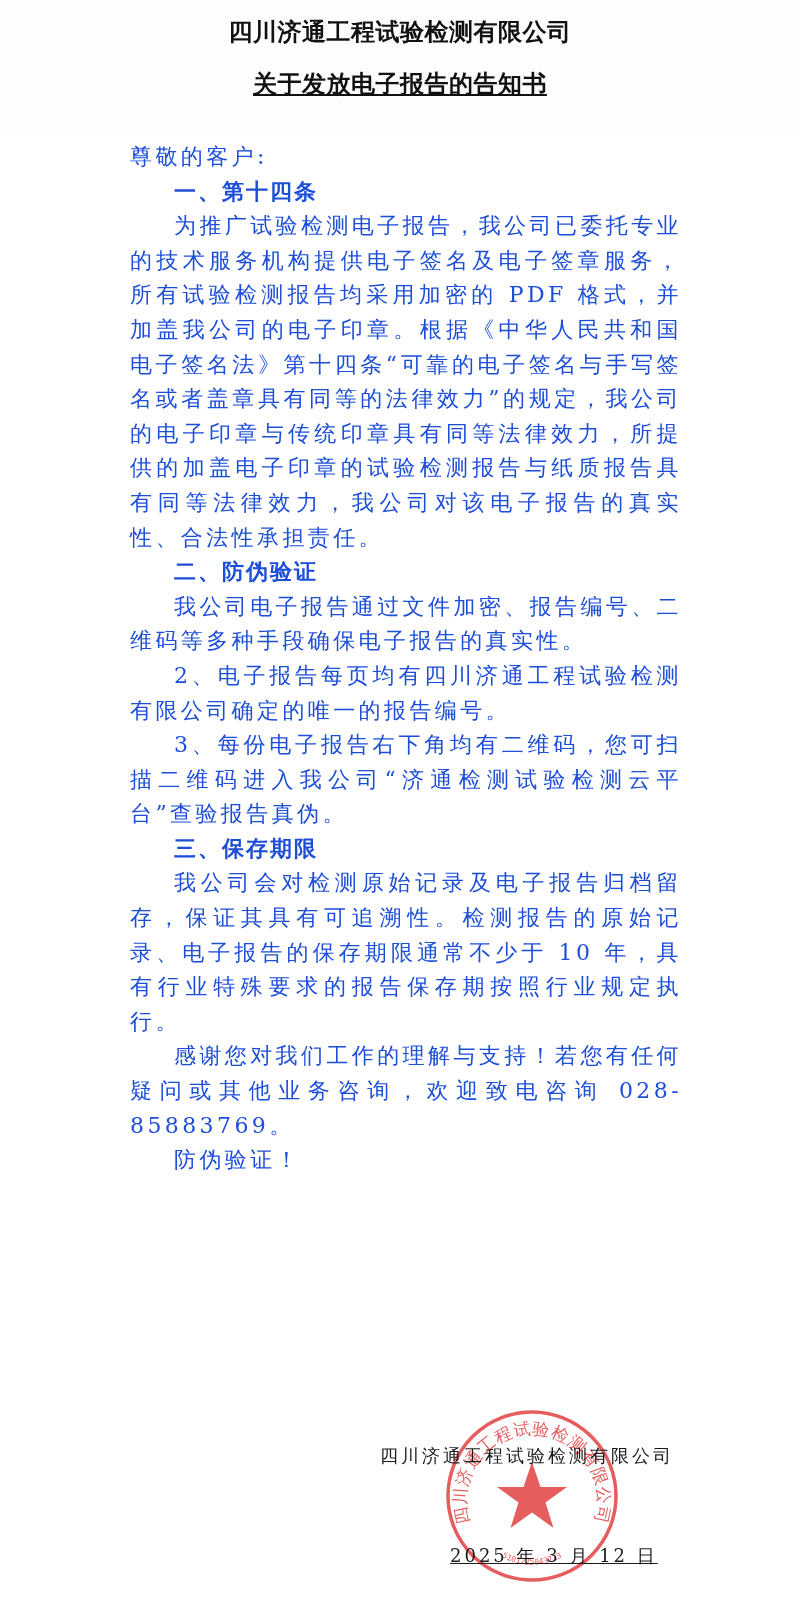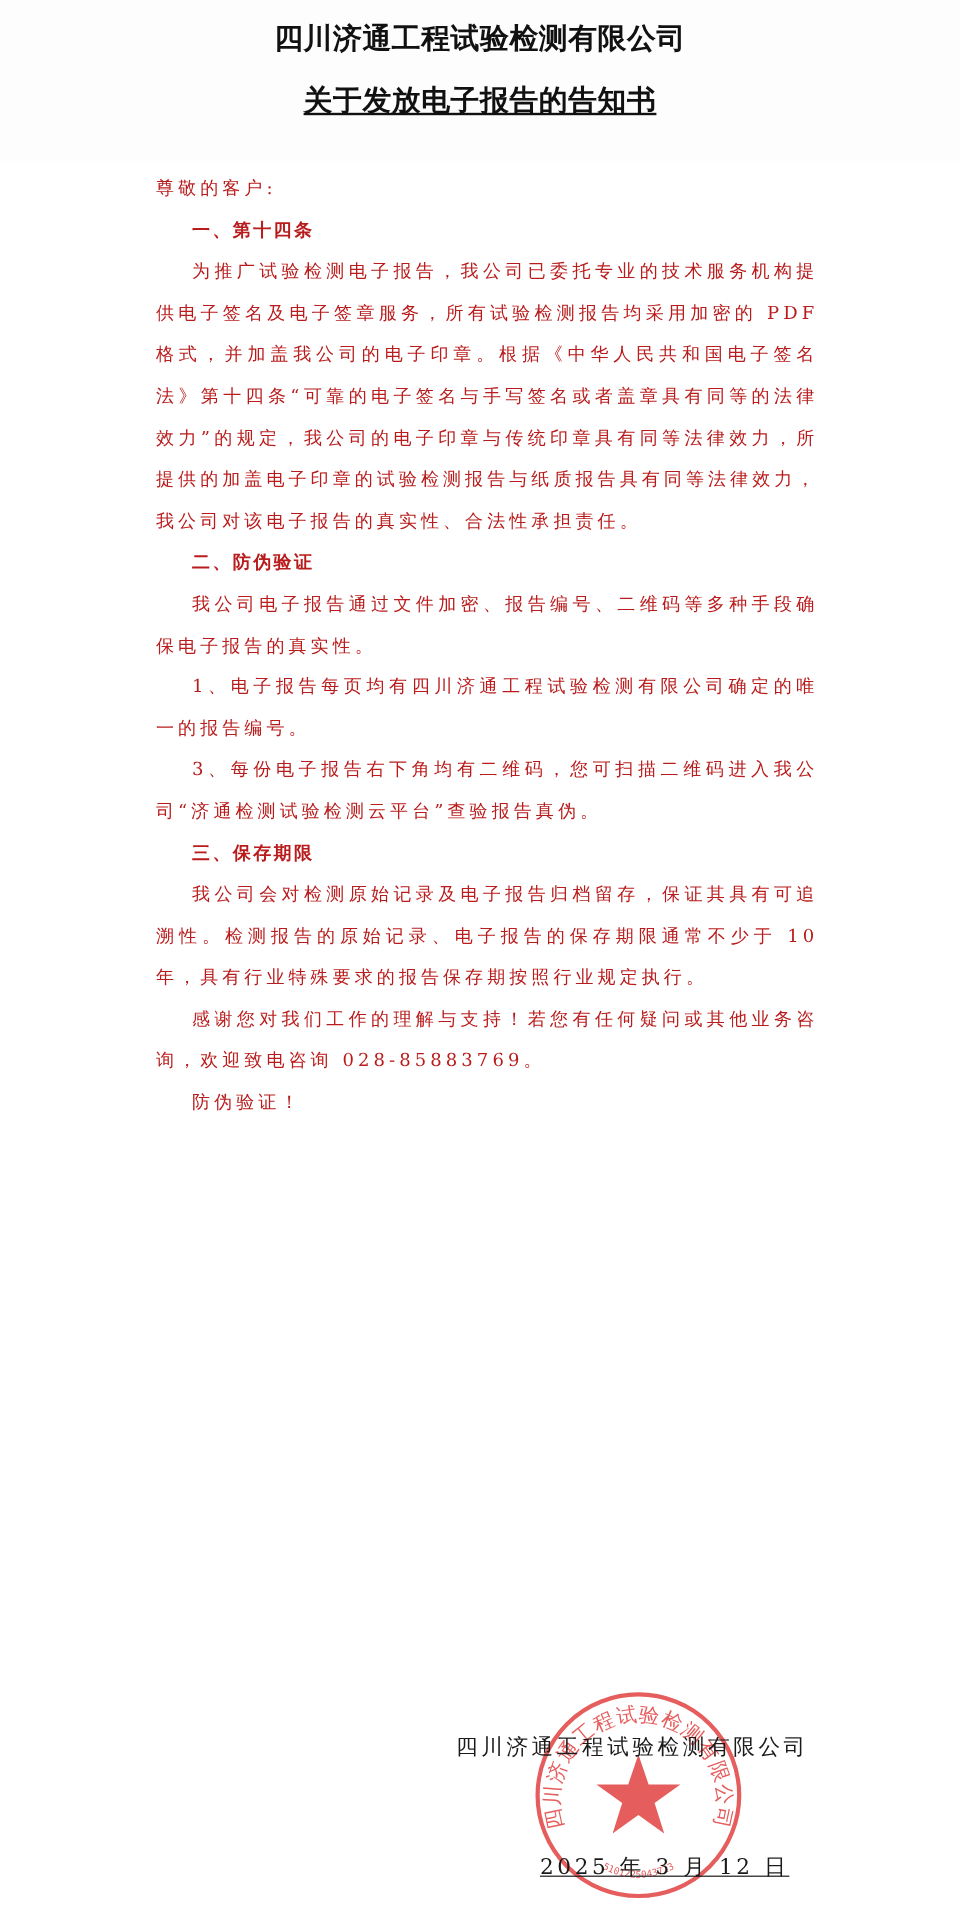--- a/index.html
+++ b/index.html
@@ -31,26 +31,26 @@
       letter-spacing: 0.5px;
       color: #111;
     }
     .title-1 { top: 16px; }
     .title-2 { top: 68px; text-decoration: underline; }
 
     .body-text {
       position: absolute;
       left: 130px;
       width: 552px;
-      font-size: 15px;
+      font-size: 22px;
       line-height: 34.6px;
       letter-spacing: 3.4px;
       text-align: justify;
       text-justify: inter-character;
-      color: #b91c1c;
+      color: #1d4ed8;
     }
     .para {
       text-indent: 2em;
       margin: 0;
     }
     .salutation {
       margin: 0;
       text-indent: 0;
     }
     .section-heading {
@@ -96,21 +96,21 @@
 <div class="title title-2">关于发放电子报告的告知书</div>
 
 <div class="body-text" style="top:140px;">
   <p class="salutation">尊敬的客户:</p>
 
   <p class="section-heading">一、第十四条</p>
   <p class="para">为推广试验检测电子报告，我公司已委托专业的技术服务机构提供电子签名及电子签章服务，所有试验检测报告均采用加密的 PDF 格式，并加盖我公司的电子印章。根据《中华人民共和国电子签名法》第十四条“可靠的电子签名与手写签名或者盖章具有同等的法律效力”的规定，我公司的电子印章与传统印章具有同等法律效力，所提供的加盖电子印章的试验检测报告与纸质报告具有同等法律效力，我公司对该电子报告的真实性、合法性承担责任。</p>
 
   <p class="section-heading">二、防伪验证</p>
   <p class="para">我公司电子报告通过文件加密、报告编号、二维码等多种手段确保电子报告的真实性。</p>
-  <p class="para">1、电子报告每页均有四川济通工程试验检测有限公司确定的唯一的报告编号。</p>
+  <p class="para">2、电子报告每页均有四川济通工程试验检测有限公司确定的唯一的报告编号。</p>
   <p class="para">3、每份电子报告右下角均有二维码，您可扫描二维码进入我公司“济通检测试验检测云平台”查验报告真伪。</p>
 
   <p class="section-heading">三、保存期限</p>
   <p class="para">我公司会对检测原始记录及电子报告归档留存，保证其具有可追溯性。检测报告的原始记录、电子报告的保存期限通常不少于 10 年，具有行业特殊要求的报告保存期按照行业规定执行。</p>
 
   <p class="para">感谢您对我们工作的理解与支持！若您有任何疑问或其他业务咨询，欢迎致电咨询 028-85883769。</p>
   <p class="closing">防伪验证！</p>
 </div>
 
 <svg class="seal" viewBox="0 0 180 180" xmlns="http://www.w3.org/2000/svg">

